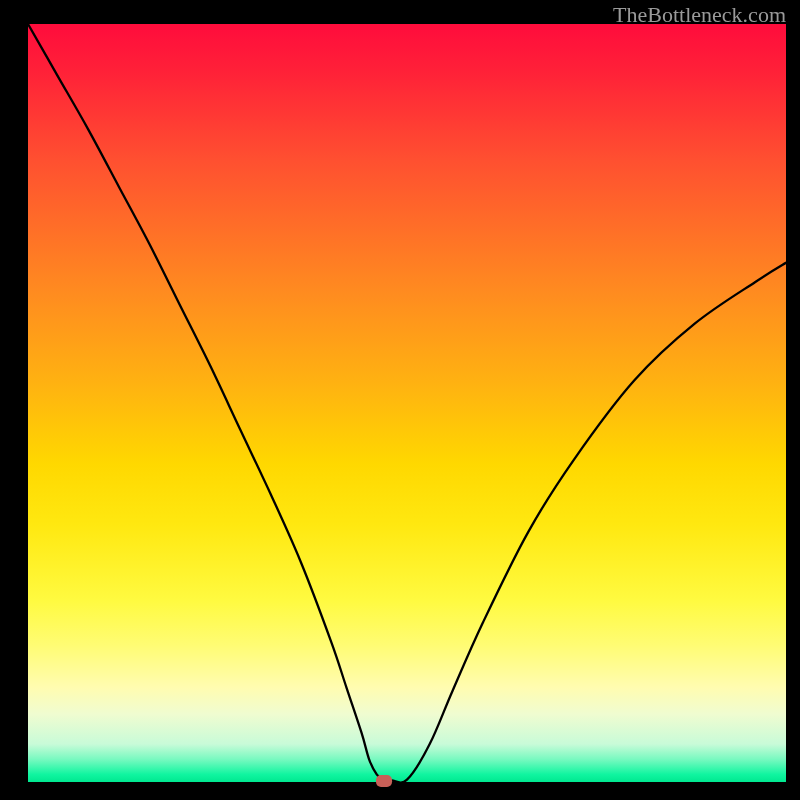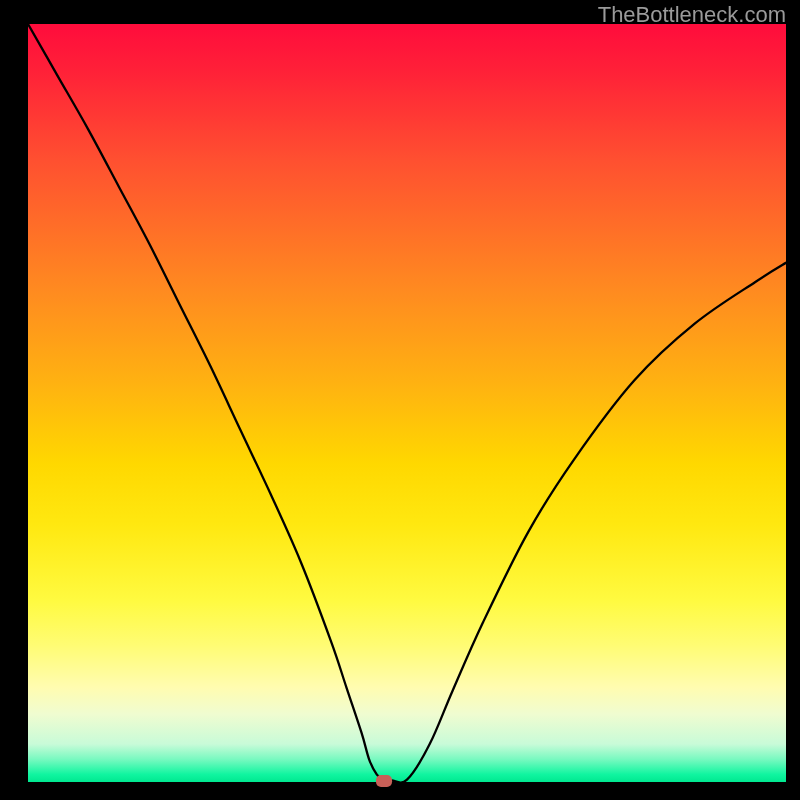--- a/index.html
+++ b/index.html
@@ -68,15 +68,15 @@
 <div class="frame">
 
   <div class="gradient-area" style="left:28px;top:24px;width:758px;height:758px;"></div>
 
   <svg class="curve" width="800" height="800">
     <path fill="none" stroke="#000000" stroke-width="2.3" stroke-linecap="round" stroke-linejoin="round" d="M 28.0 24.0 C 33.1 32.8, 48.2 59.4, 58.3 77.1 C 68.4 94.7, 78.5 111.8, 88.6 130.1 C 98.7 148.4, 108.9 168.0, 119.0 187.0 C 129.1 205.9, 139.2 224.2, 149.3 243.8 C 159.4 263.4, 169.5 284.2, 179.6 304.5 C 189.7 324.7, 199.8 344.3, 209.9 365.1 C 220.0 385.9, 230.1 408.1, 240.2 429.5 C 250.3 451.0, 260.5 471.9, 270.6 494.0 C 280.7 516.1, 290.8 537.5, 300.9 562.2 C 311.0 586.8, 323.6 620.9, 331.2 641.8 C 338.8 662.6, 341.3 672.1, 346.4 687.3 C 351.4 702.4, 357.7 720.7, 361.5 732.7 C 365.3 744.7, 366.6 752.3, 369.1 759.3 C 371.6 766.2, 374.2 770.9, 376.7 774.4 C 379.2 778.0, 381.7 779.5, 384.3 780.5 C 386.8 781.5, 388.0 780.6, 391.8 780.5 C 395.6 780.4, 400.7 785.8, 407.0 779.7 C 413.3 773.7, 422.2 758.9, 429.7 744.1 C 437.3 729.3, 443.6 711.3, 452.5 691.0 C 461.3 670.8, 470.2 649.4, 482.8 622.8 C 495.4 596.3, 513.1 559.0, 528.3 531.9 C 543.4 504.7, 556.1 485.1, 573.8 459.8 C 591.4 434.6, 614.2 403.0, 634.4 380.3 C 654.6 357.5, 674.8 339.8, 695.0 323.4 C 715.3 307.0, 740.5 291.8, 755.7 281.7 C 770.8 271.6, 780.9 265.9, 786.0 262.8"></path>
   </svg>
 
   <div class="marker" style="left:384.3px;top:780.5px;background:#c86058;"></div>
 
-  <div class="watermark" style="top:2px; right:14px;">TheBottleneck.com</div>
+  <div class="watermark" style="top:2px; right:14px;font-family:Liberation Serif, serif;">TheBottleneck.com</div>
 
 </div>
 
 </body></html>

